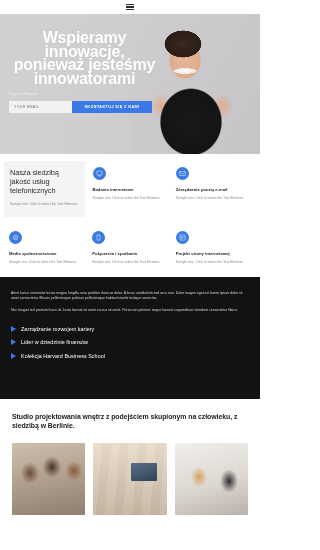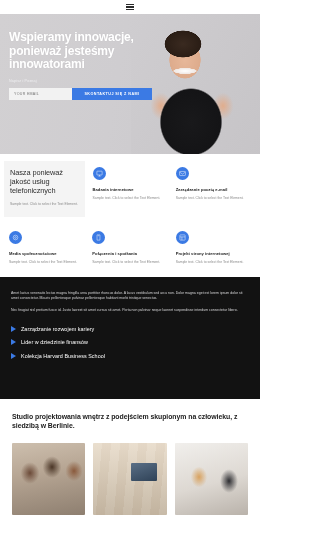--- a/index.html
+++ b/index.html
@@ -35,22 +35,22 @@
       linear-gradient(120deg,#cfcdd0,#c6c4c7);
     filter: saturate(1.02);
   }
   .hero-photo::after {
     content:""; position:absolute; left:34px; top:52px; width:40px; height:10px;
     background: radial-gradient(ellipse 20px 5px at 50% 50%, #ffffff 0%, #f0e8e4 55%, rgba(255,255,255,0) 60%);
     border-radius: 50%;
   }
   .hero-inner { position: relative; padding: 17px 0 0 9px; width: 160px; }
   .hero-title {
-    color: #ffffff; font-size: 12px; line-height: 13.5px;
-    font-weight: 700; letter-spacing: -0.2px; text-shadow: 0 0 2px rgba(0,0,0,.05);
+    color: #ffffff; font-size: 16px; line-height: 13.5px;
+    font-weight: 700; letter-spacing: -0.2px; text-shadow: 0 0 2px rgba(0,0,0,.05); text-align: center;
   }
   .hero-sub { margin-top: 7px; color: #efeff1; font-size: 3.6px; letter-spacing: .2px; }
   .hero-form { margin-top: 5px; display: flex; align-items: stretch; width: 143px; height: 12px; }
   .hero-input {
     flex: 1 1 auto; background: #f2f2f2; border: none; outline: none;
     font-size: 3.6px; color: #9a9a9a; padding: 0 5px; font-family: inherit;
     letter-spacing: .3px;
   }
   .hero-btn {
     width: 80px; background: #3b7ae4; color: #fff; border: none; cursor: pointer;
@@ -133,21 +133,21 @@
         <input class="hero-input" type="text" placeholder="YOUR EMAIL" style="">
         <button class="hero-btn">SKONTAKTUJ SIĘ Z NAMI</button>
       </div>
     </div>
   </section>
 
   <section class="features">
     <div class="frow">
 
       <div class="fcard intro">
-        <div class="intro-title">Nasza ponieważ jakość usług telefonicznych</div>
+        <div class="intro-title">Nasza siedzibą jakość usług telefonicznych</div>
         <div class="intro-body">Sample text. Click to select the Text Element.</div>
       </div>
 
       <div class="fcard">
         <div class="ficon">
           <svg viewBox="0 0 24 24">
               <rect x="3" y="4" width="18" height="13" rx="1"></rect>
               <path d="M8 21h8M12 17v4"></path>
             </svg>
         </div>

